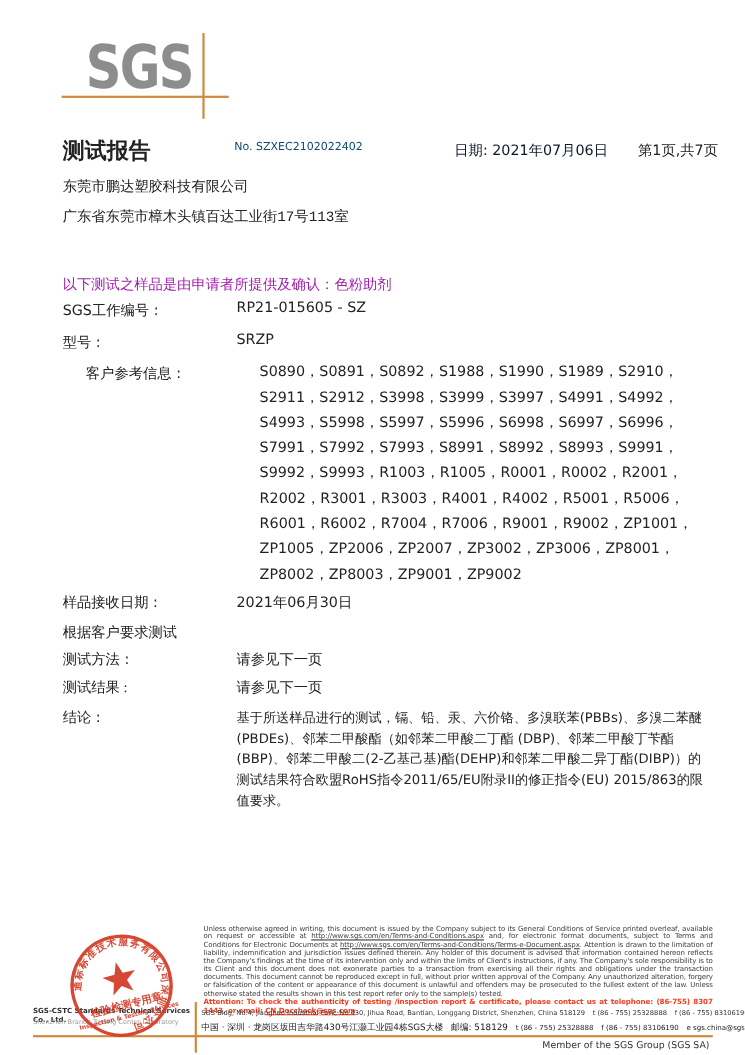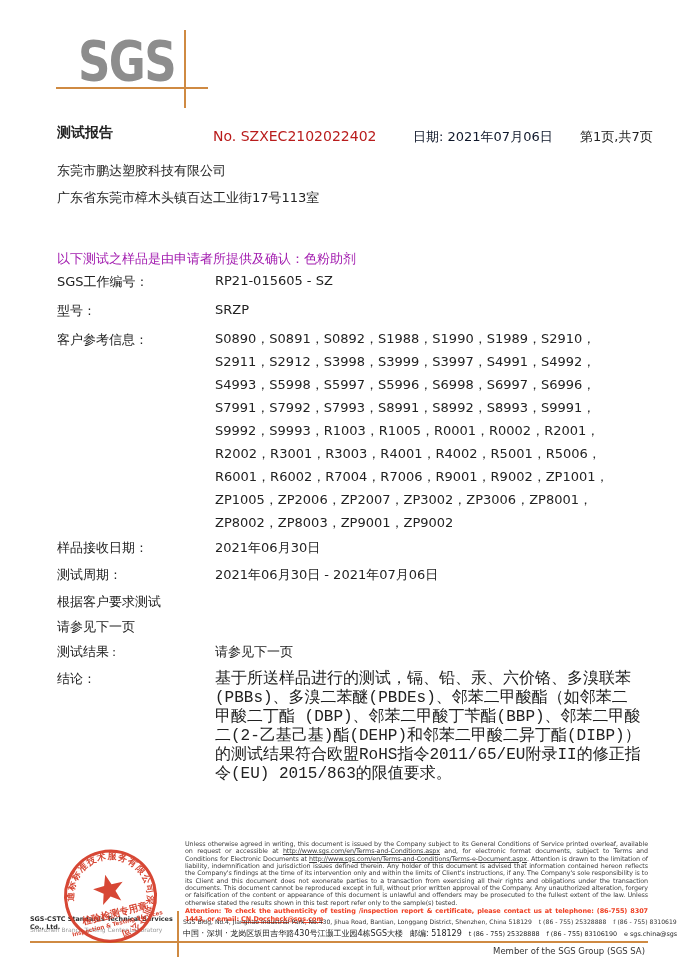--- a/index.html
+++ b/index.html
@@ -7,42 +7,42 @@
   body { font-family:"DejaVu Sans","Liberation Sans",sans-serif; color:#2b2b2b; }
   .page { position:relative; width:677px; height:959px; background:#fff; margin:0 auto; overflow:hidden;border-radius:15px; }
 
   
   .logo-text { position:absolute; left:78px; top:34px; font-size:55px; font-weight:bold;
                color:#8d8d8d; letter-spacing:-2px; transform:scaleX(0.82); transform-origin:left top; line-height:1; }
   .logo-hline { position:absolute; left:56px; top:87px; width:152px; height:2px; background:#cf8a42; }
   .logo-vline { position:absolute; left:184px; top:30px; width:2px; height:78px; background:#cf8a42; }
 
   
-  .doc-title { position:absolute; left:57px; top:124px; font-size:14px; font-weight:bold; color:#222; }
-  .report-no { position:absolute; left:213px; top:128px; font-size:14px; color:#b91c1c; }
+  .doc-title { position:absolute; left:57px; top:124px; font-size:20px; font-weight:bold; color:#222; }
+  .report-no { position:absolute; left:213px; top:128px; font-size:10px; color:#0c4a6e; }
   .date-label { position:absolute; left:413px; top:128px; font-size:13px; color:#0f172a; }
   .page-label { position:absolute; left:580px; top:128px; font-size:13px; color:#222; }
 
   
-  .applicant { position:absolute; left:57px; top:157px; font-size:13px; line-height:27px; color:#222; }
+  .applicant { position:absolute; left:57px; top:157px; font-size:13px; line-height:27px; color:#222;font-family:Liberation Mono, monospace; }
 
   .statement { position:absolute; left:57px; top:250px; font-size:13px; color:#a21caf; }
 
   
   .info { position:absolute; left:57px; top:273px; right:36px; font-size:13px; color:#222; }
   .irow { display:flex; align-items:flex-start;justify-content:center; }
   .ilabel { width:158px; flex:0 0 158px; }
   .ival { flex:1; white-space:pre-line; }
   .irow.r0, .irow.r1 { margin-bottom:11px; }
   .irow.r2 .ival { line-height:23px; margin-top:-4px; }
-  .irow.r2 { margin-bottom:5px; }
+  .irow.r2 { margin-bottom:5px;margin-left:21px; }
   .irow.r3, .irow.r4 { margin-bottom:9px; }
   .irow.r5, .irow.r6 { margin-bottom:7px; }
   .irow.r7 { margin-bottom:9px;font-family:Liberation Serif, serif; }
-  .irow.r8 .ival { font-size:16px; line-height:19px; white-space:normal;font-family:Liberation Mono, monospace; }
+  .irow.r8 .ival { font-size:12px; line-height:19px; white-space:normal; }
 
   
   .legal { position:absolute; left:185px; top:841px; width:463px; font-size:6.4px; line-height:7.35px;
            text-align:justify; color:#3d3d3d; letter-spacing:-0.1px; }
   .legal a, .legal .u { color:#3d3d3d; text-decoration:underline; }
   .attention { color:#ef4023; font-weight:bold; font-size:6.5px; line-height:7.4px; margin-top:1px; }
   .attention .u { color:#ef4023; text-decoration:underline; }
 
   .addr-en { position:absolute; left:183px; top:918px; width:465px; font-size:6.1px; color:#333; white-space:nowrap; }
   .addr-en span { margin-right:7px; }
@@ -98,28 +98,25 @@
 S9992，S9993，R1003，R1005，R0001，R0002，R2001，
 R2002，R3001，R3003，R4001，R4002，R5001，R5006，
 R6001，R6002，R7004，R7006，R9001，R9002，ZP1001，
 ZP1005，ZP2006，ZP2007，ZP3002，ZP3006，ZP8001，
 ZP8002，ZP8003，ZP9001，ZP9002</div>
     </div>
     <div class="irow r3">
       <div class="ilabel">样品接收日期 :</div>
       <div class="ival">2021年06月30日</div>
     </div>
-    <div class="irow r4">
-      <div class="ilabel">测试周期 :</div>
-      <div class="ival">2021年06月30日 - 2021年07月06日</div>
-    </div>
     <div class="irow r5">
       <div class="ival">根据客户要求测试</div>
     </div>
     <div class="irow r6">
+      <div class="ilabel">测试方法 :</div>
       <div class="ival">请参见下一页</div>
     </div>
     <div class="irow r7">
       <div class="ilabel">测试结果 :</div>
       <div class="ival">请参见下一页</div>
     </div>
     <div class="irow r8">
       <div class="ilabel">结论 :</div>
       <div class="ival">基于所送样品进行的测试，镉、铅、汞、六价铬、多溴联苯(PBBs)、多溴二苯醚(PBDEs)、邻苯二甲酸酯（如邻苯二甲酸二丁酯 (DBP)、邻苯二甲酸丁苄酯(BBP)、邻苯二甲酸二(2-乙基己基)酯(DEHP)和邻苯二甲酸二异丁酯(DIBP)）的测试结果符合欧盟RoHS指令2011/65/EU附录II的修正指令(EU) 2015/863的限值要求。</div>
     </div>

